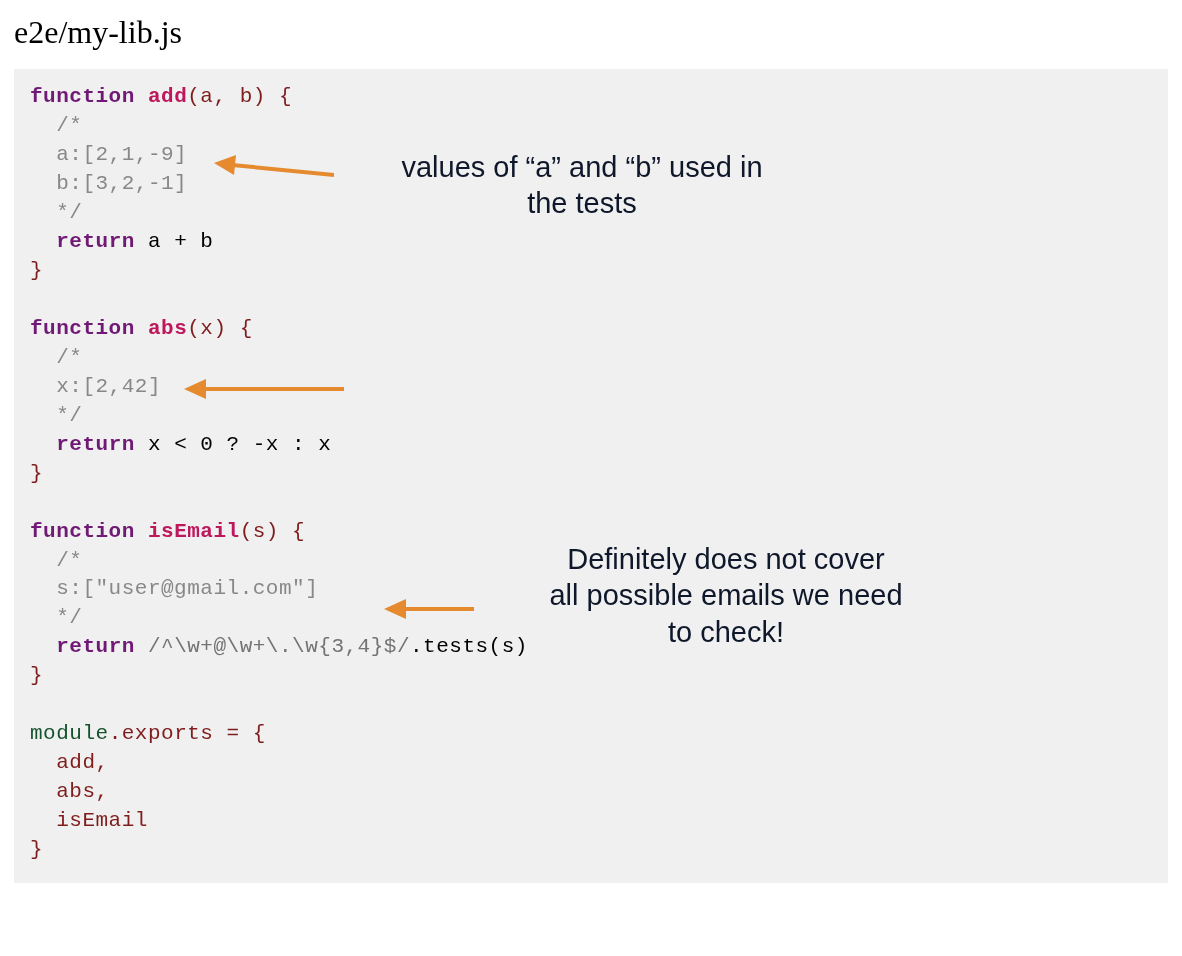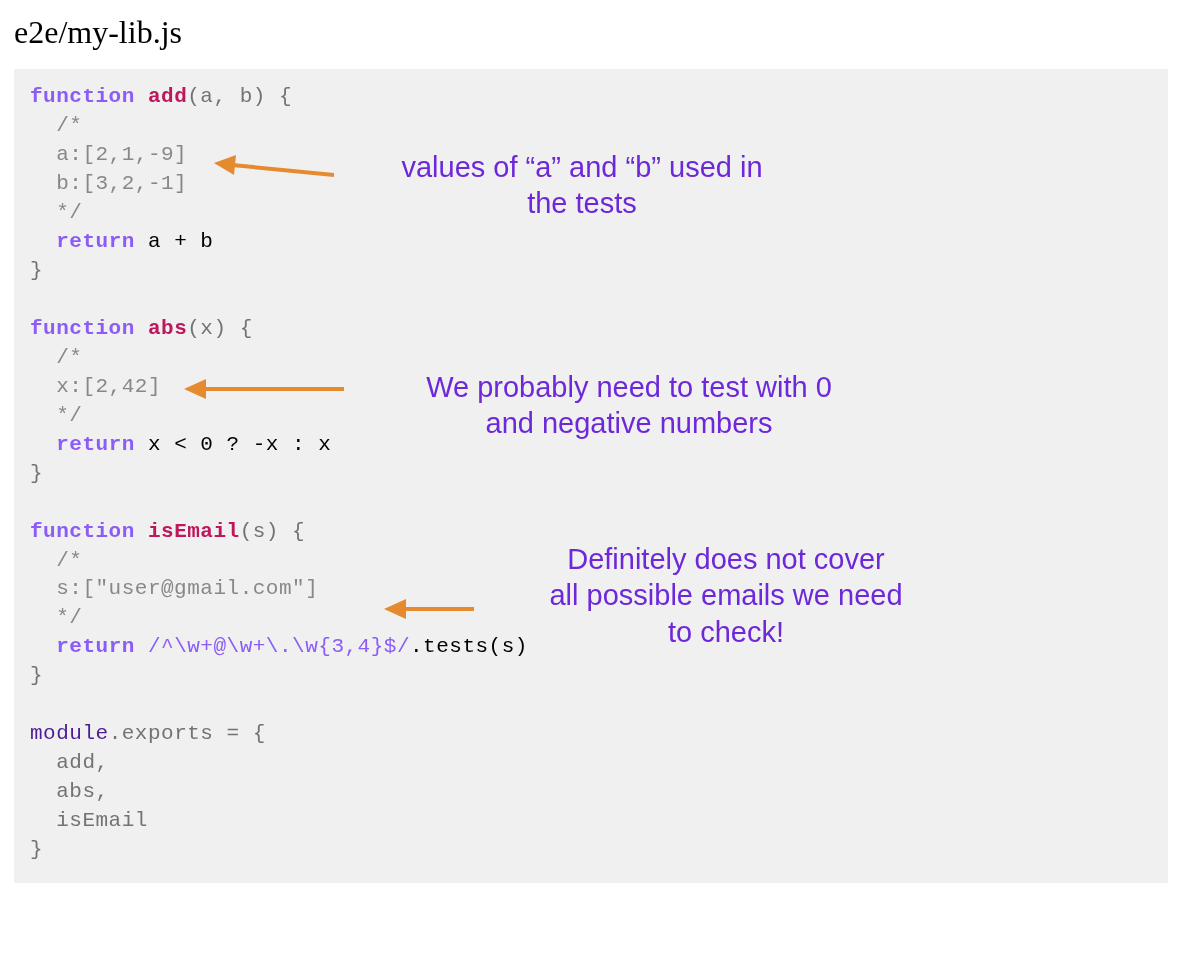--- a/index.html
+++ b/index.html
@@ -24,32 +24,32 @@
     margin: 0;
     padding: 14px 16px 18px 16px;
     font-family: "Courier New", Courier, monospace;
     font-size: 21px;
     line-height: 1.38;
     color: #333;
     letter-spacing: 0.5px;
     white-space: pre;
     overflow: hidden;
   }
-  .kw { color: #8b5cf6; font-weight: bold; }   
+  .kw { color: #701a75; font-weight: bold; }   
   .fn { color: #be185d; font-weight: bold; }   
-  .pn { color: #737373; }                          
+  .pn { color: #7f1d1d; }                          
   .cm { color: #888888; }                       
-  .mod { color: #4c1d95; }                      
-  .rx  { color: #8b5cf6; }                      
+  .mod { color: #14532d; }                      
+  .rx  { color: #737373; }                      
   .op  { color: #000000; }
 
   
   .annot {
     position: absolute;
-    color: #6d28d9;
+    color: #0f172a;
     font-family: "Helvetica Neue", Helvetica, Arial, sans-serif;
     font-size: 29px;
     line-height: 1.25;
     text-align: center;
     font-weight: 400;
     pointer-events: none;
   }
   .arrow {
     position: absolute;
     pointer-events: none;
@@ -95,21 +95,20 @@
   <svg class="arrow" style="left:200px; top:76px; width:120px; height:40px;">
     <line x1="120" y1="30" x2="18" y2="20"></line>
     <polygon points="0,18 22,10 20,30"></polygon>
   </svg>
   <div class="annot" style="left:318px; top:80px; width:500px;">values of “a” and “b” used in<br>the tests</div>
 
   <svg class="arrow" style="left:170px; top:300px; width:160px; height:40px;">
     <line x1="160" y1="20" x2="18" y2="20"></line>
     <polygon points="0,20 22,10 22,30"></polygon>
   </svg>
-  <div class="annot" style="left:330px; top:300px; width:570px;">We probably need to test with 0<br>and negative numbers</div>
 
   <svg class="arrow" style="left:370px; top:520px; width:90px; height:40px;">
     <line x1="90" y1="20" x2="18" y2="20"></line>
     <polygon points="0,20 22,10 22,30"></polygon>
   </svg>
   <div class="annot" style="left:452px; top:472px; width:520px;">Definitely does not cover<br>all possible emails we need<br>to check!</div>
 
 </div>
 
 </body></html>

